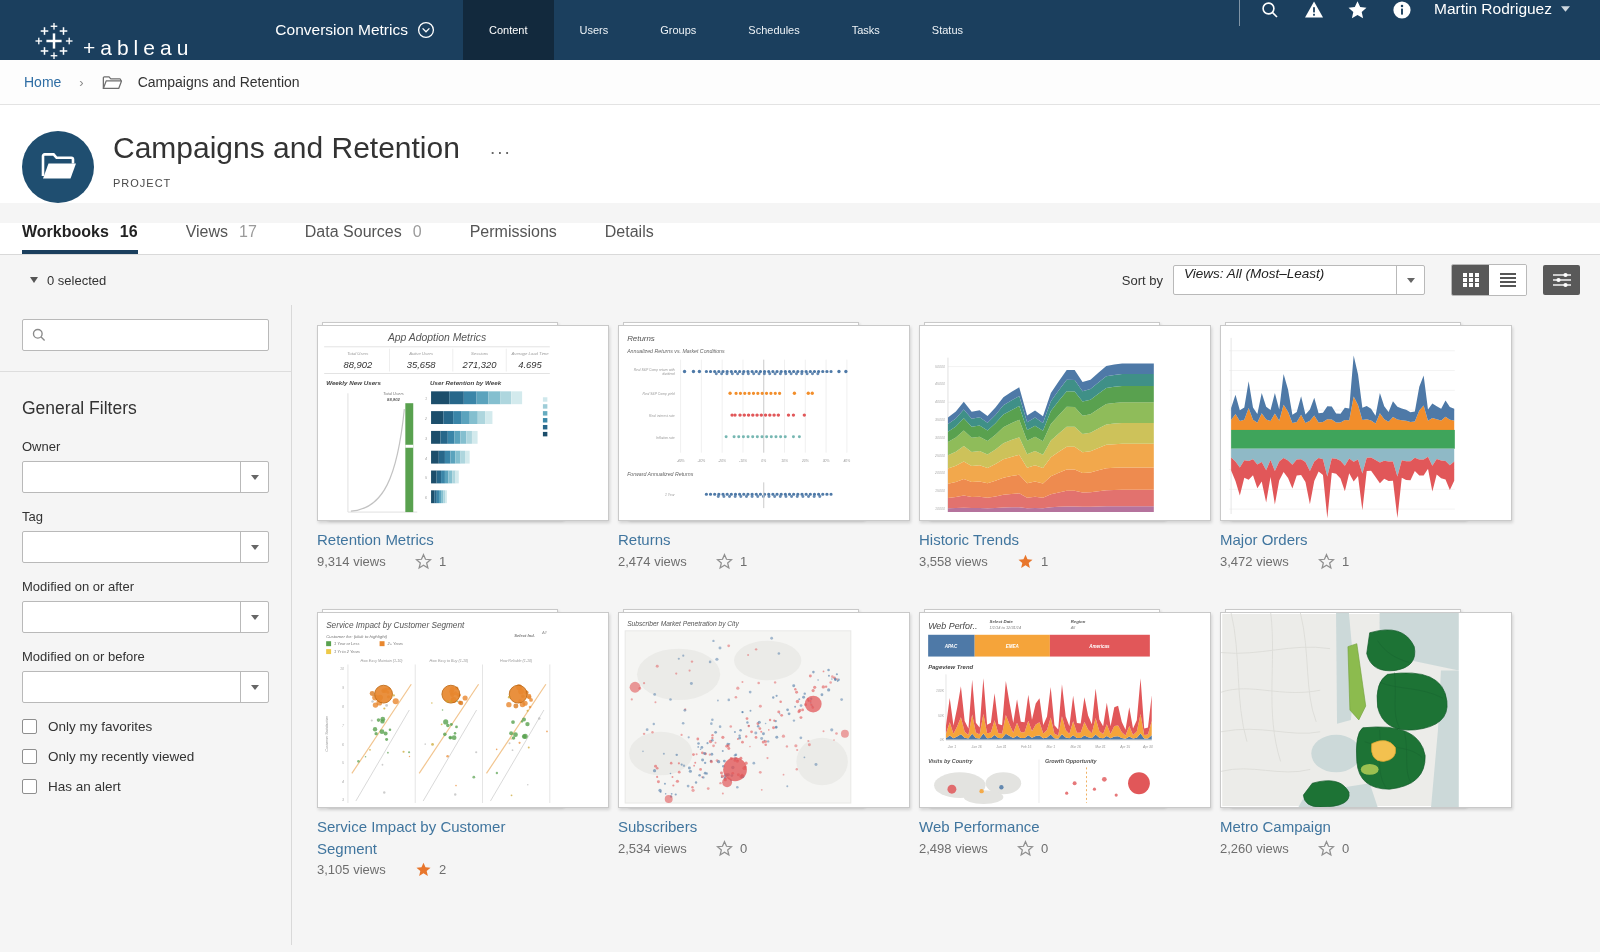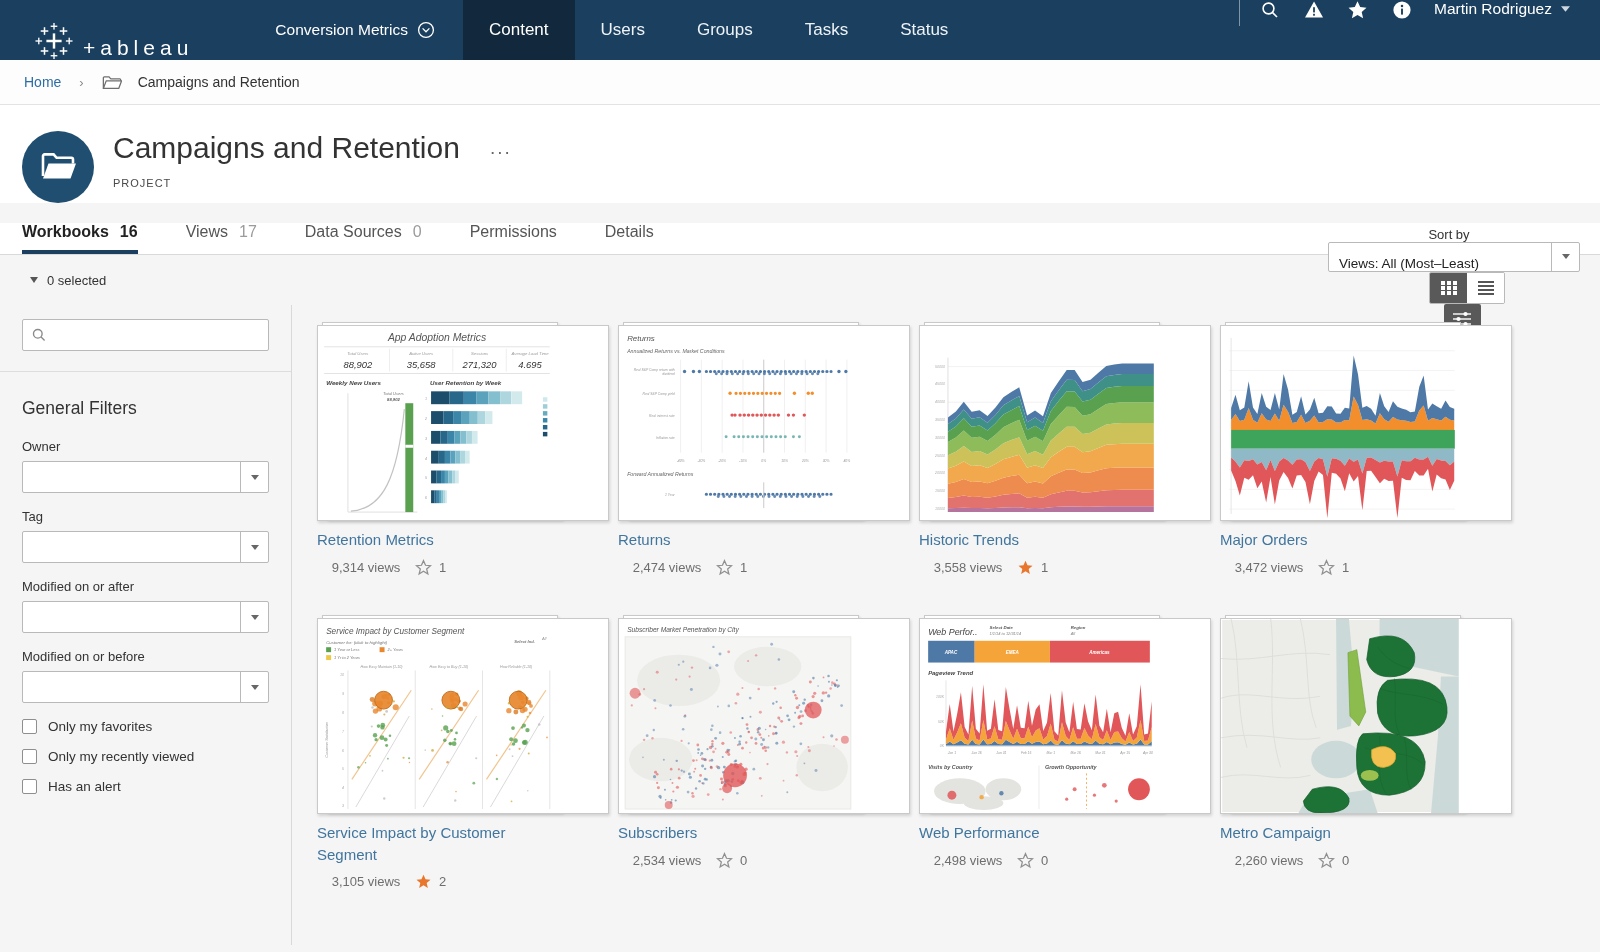--- a/index.html
+++ b/index.html
@@ -6,21 +6,21 @@
   html,body { width:1600px; height:952px; overflow:hidden; background:#f5f5f5;
     font-family:"Liberation Sans", sans-serif; color:#333; }
   svg { font-family:"Liberation Sans", sans-serif; }
 
   
   .navbar { height:60px; background:#1b3f5e; display:flex; align-items:stretch; color:#fff; }
   .brand { display:flex; align-items:flex-end; gap:10px; padding:0 28px 0 35px; cursor:pointer; }
   .brand-text { font-size:21px; letter-spacing:5px; color:#fff; }
   .site-sel { display:flex; align-items:center; gap:9px; margin-left:54px; font-size:15.5px; cursor:pointer; }
   .nav-items { display:flex; align-items:stretch; margin-left:28px; }
-  .nav-item { display:flex; align-items:center; padding:0 26px; font-size:17px; color:#eef3f7; cursor:pointer; }
+  .nav-item { display:flex; align-items:center; padding:0 26px; font-size:11px; color:#eef3f7; cursor:pointer; }
   .nav-item.active { background:#12293d; color:#fff; }
   .nav-right { margin-left:auto; display:flex; align-items:flex-start; padding-right:30px; }
   .nav-divider { width:1px; height:26px; background:rgba(255,255,255,.45); margin:0 8px 0 14px; }
   .nav-icon { width:44px; display:flex; justify-content:center; align-items:center; cursor:pointer; }
   .user-menu { display:flex; align-items:center; gap:9px; font-size:15.5px; margin-left:10px; cursor:pointer; white-space:nowrap; }
 
   
   .breadcrumb { height:45px; background:#fdfdfd; border-bottom:1px solid #e3e3e3;
     display:flex; align-items:center; padding-left:24px; font-size:14px;gap:7px; }
   .crumb-link { color:#2e6da4; cursor:pointer; }
@@ -42,24 +42,24 @@
   .tab { margin-right:48px; padding-bottom:12px; font-size:16px; color:#555; cursor:pointer; display:flex; gap:11px; }
   .tab .cnt { color:#9b9b9b; }
   .tab.active { color:#222; font-weight:bold; padding-bottom:9px; border-bottom:4px solid #1b3f5e; }
   .tab.active .cnt { color:#222; }
 
   
   .toolbar { height:50px; display:flex; align-items:center; padding:0 20px 0 30px; }
   .sel-caret { width:0; height:0; border-left:4.5px solid transparent; border-right:4.5px solid transparent;
     border-top:6px solid #555; margin-right:9px; cursor:pointer; }
   .sel-text { font-size:13px; color:#333; }
-  .tb-right { margin-left:auto; display:flex; align-items:center;flex-direction:column; }
+  .tb-right { margin-left:auto; display:flex; align-items:center; }
   .sort-label { font-size:13px; color:#333; margin-right:10px; }
   .select-box { display:flex; width:252px; height:30px; border:1px solid #b9b9b9; background:#fff;
-    border-radius:2px; align-items:flex-end; cursor:pointer; }
+    border-radius:2px; align-items:flex-start; cursor:pointer;font-style:italic; }
   .select-box .val { flex:1; font-size:13.5px; padding-left:10px; color:#222; white-space:nowrap; overflow:hidden; }
   .sel-arrow { width:28px; height:100%; border-left:1px solid #b9b9b9; display:flex; align-items:center; justify-content:center; }
   .tri-down { width:0; height:0; border-left:4px solid transparent; border-right:4px solid transparent; border-top:5px solid #666; }
   .view-group { display:flex; border:1px solid #b9b9b9; border-radius:2px; overflow:hidden; margin-left:26px; }
   .vg-btn { width:37px; height:30px; display:flex; align-items:center; justify-content:center; background:#fff; cursor:pointer; }
   .vg-btn.active { background:#595959; }
   .filter-btn { width:37px; height:30px; background:#595959; border-radius:2px; margin-left:16px;
     display:flex; align-items:center; justify-content:center; cursor:pointer; }
 
   
@@ -79,21 +79,21 @@
 
   
   .grid { padding:12px 0 0 25px; display:grid; grid-template-columns:repeat(4,240px); column-gap:61px; row-gap:34px; align-content:start; }
   .card { width:240px; }
   .stack { position:relative; width:240px; height:196px; margin-bottom:16px; cursor:pointer; }
   .sheet { position:absolute; width:236px; height:192px; background:#fff; border:1px solid #c9c9c9; box-shadow:1px 2px 3px rgba(0,0,0,.16); }
   .sheet.s2 { left:10px; top:10px; }
   .sheet.s1 { left:5px; top:5px; }
   .thumb { position:absolute; left:0; top:8px; width:292px; height:196px; background:#fff; border:1px solid #c9c9c9; box-shadow:1px 2px 3px rgba(0,0,0,.14);font-style:italic; }
   .card-title { display:block; color:#40759e; font-size:15px; line-height:1.45; text-decoration:none; cursor:pointer; }
-  .card-meta { display:flex; align-items:center; margin-top:8px;text-align:center; }
+  .card-meta { display:flex; align-items:center; margin-top:2px; }
   .views { font-size:13px; color:#6e6e6e; width:98px; }
   .fav-count { font-size:13px; color:#6e6e6e; margin-left:7px; }
   .star-btn { display:flex; cursor:pointer; }
 </style>
 </head>
 <body>
 
 <div class="navbar">
   <div class="brand">
     <svg width="38" height="38" viewBox="0 0 40 40" fill="#ffffff">
@@ -122,20 +122,21 @@
     <span>Conversion Metrics</span>
     <svg width="18" height="18" viewBox="0 0 18 18">
       <circle cx="9" cy="9" r="7.4" fill="none" stroke="#fff" stroke-width="1.3"></circle>
       <path d="M5.6 7.4 L9 10.8 L12.4 7.4" fill="none" stroke="#fff" stroke-width="1.3"></path>
     </svg>
   </div>
   <div class="nav-items">
     <div class="nav-item active">Content</div>
     <div class="nav-item">Users</div>
     <div class="nav-item">Groups</div>
+    <div class="nav-item">Schedules</div>
     <div class="nav-item">Tasks</div>
     <div class="nav-item">Status</div>
   </div>
   <div class="nav-right">
     <div class="nav-divider"></div>
     <div class="nav-icon">
       <svg width="20" height="20" viewBox="0 0 20 20">
           <circle cx="8.5" cy="8.5" r="5.4" fill="none" stroke="#fff" stroke-width="1.6"></circle>
           <line x1="12.6" y1="12.6" x2="17" y2="17" stroke="#fff" stroke-width="1.6"></line>
         </svg>

